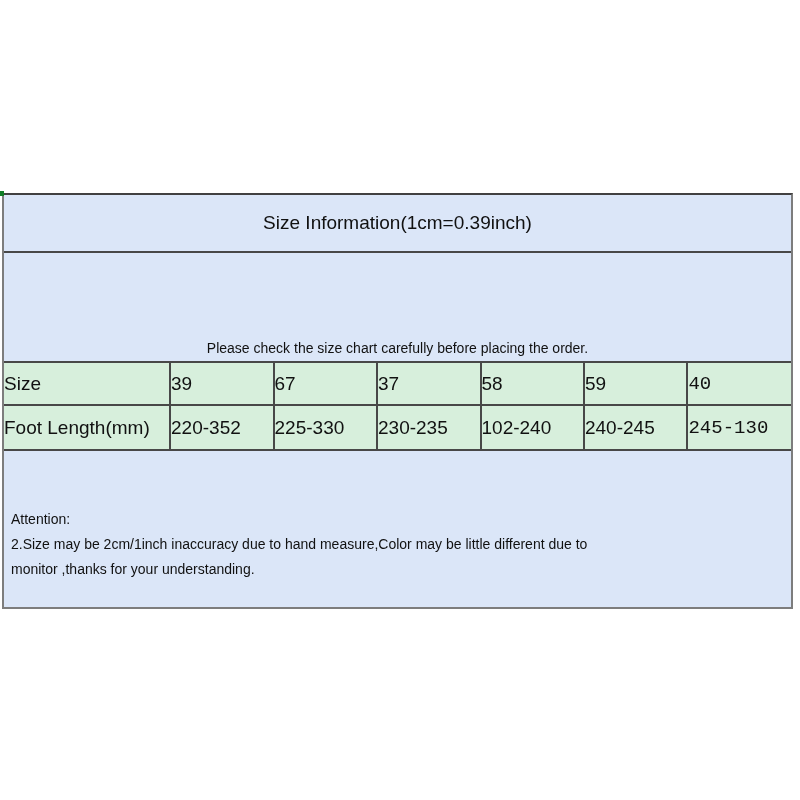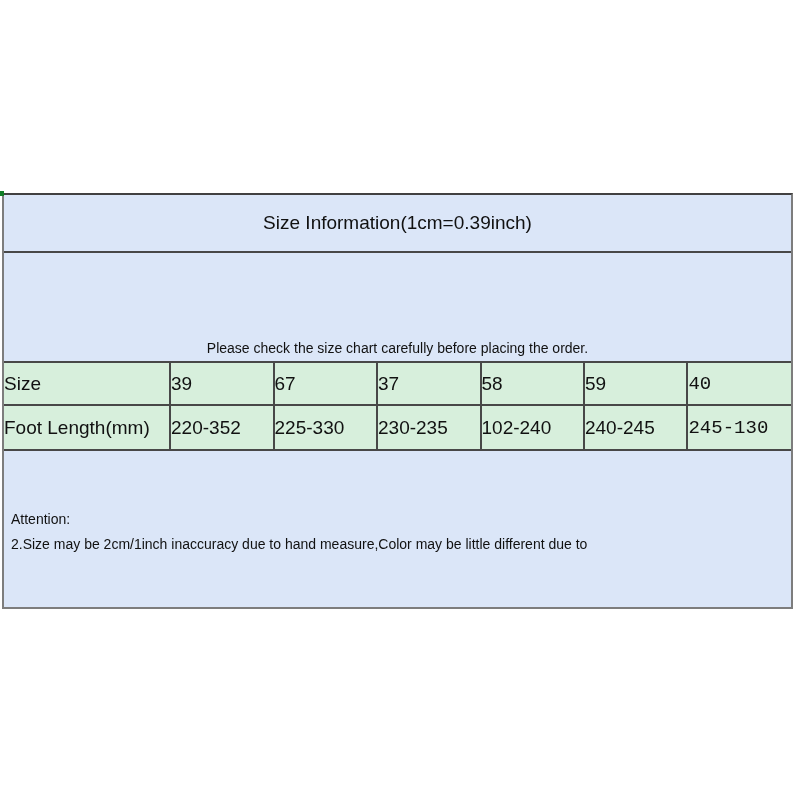--- a/index.html
+++ b/index.html
@@ -132,16 +132,17 @@
           <td>102-240</td>
           <td>240-245</td>
           <td>245-130</td>
         </tr>
       </tbody>
     </table>
 
     <div class="attention">
       <div class="attention-line">Attention:</div>
       <div class="attention-line">2.Size may be 2cm/1inch inaccuracy due to hand measure,Color may be little different due to</div>
+      <div class="attention-line">monitor ,thanks for your understanding.</div>
     </div>
 
   </div>
 </div>
 
 </body></html>

